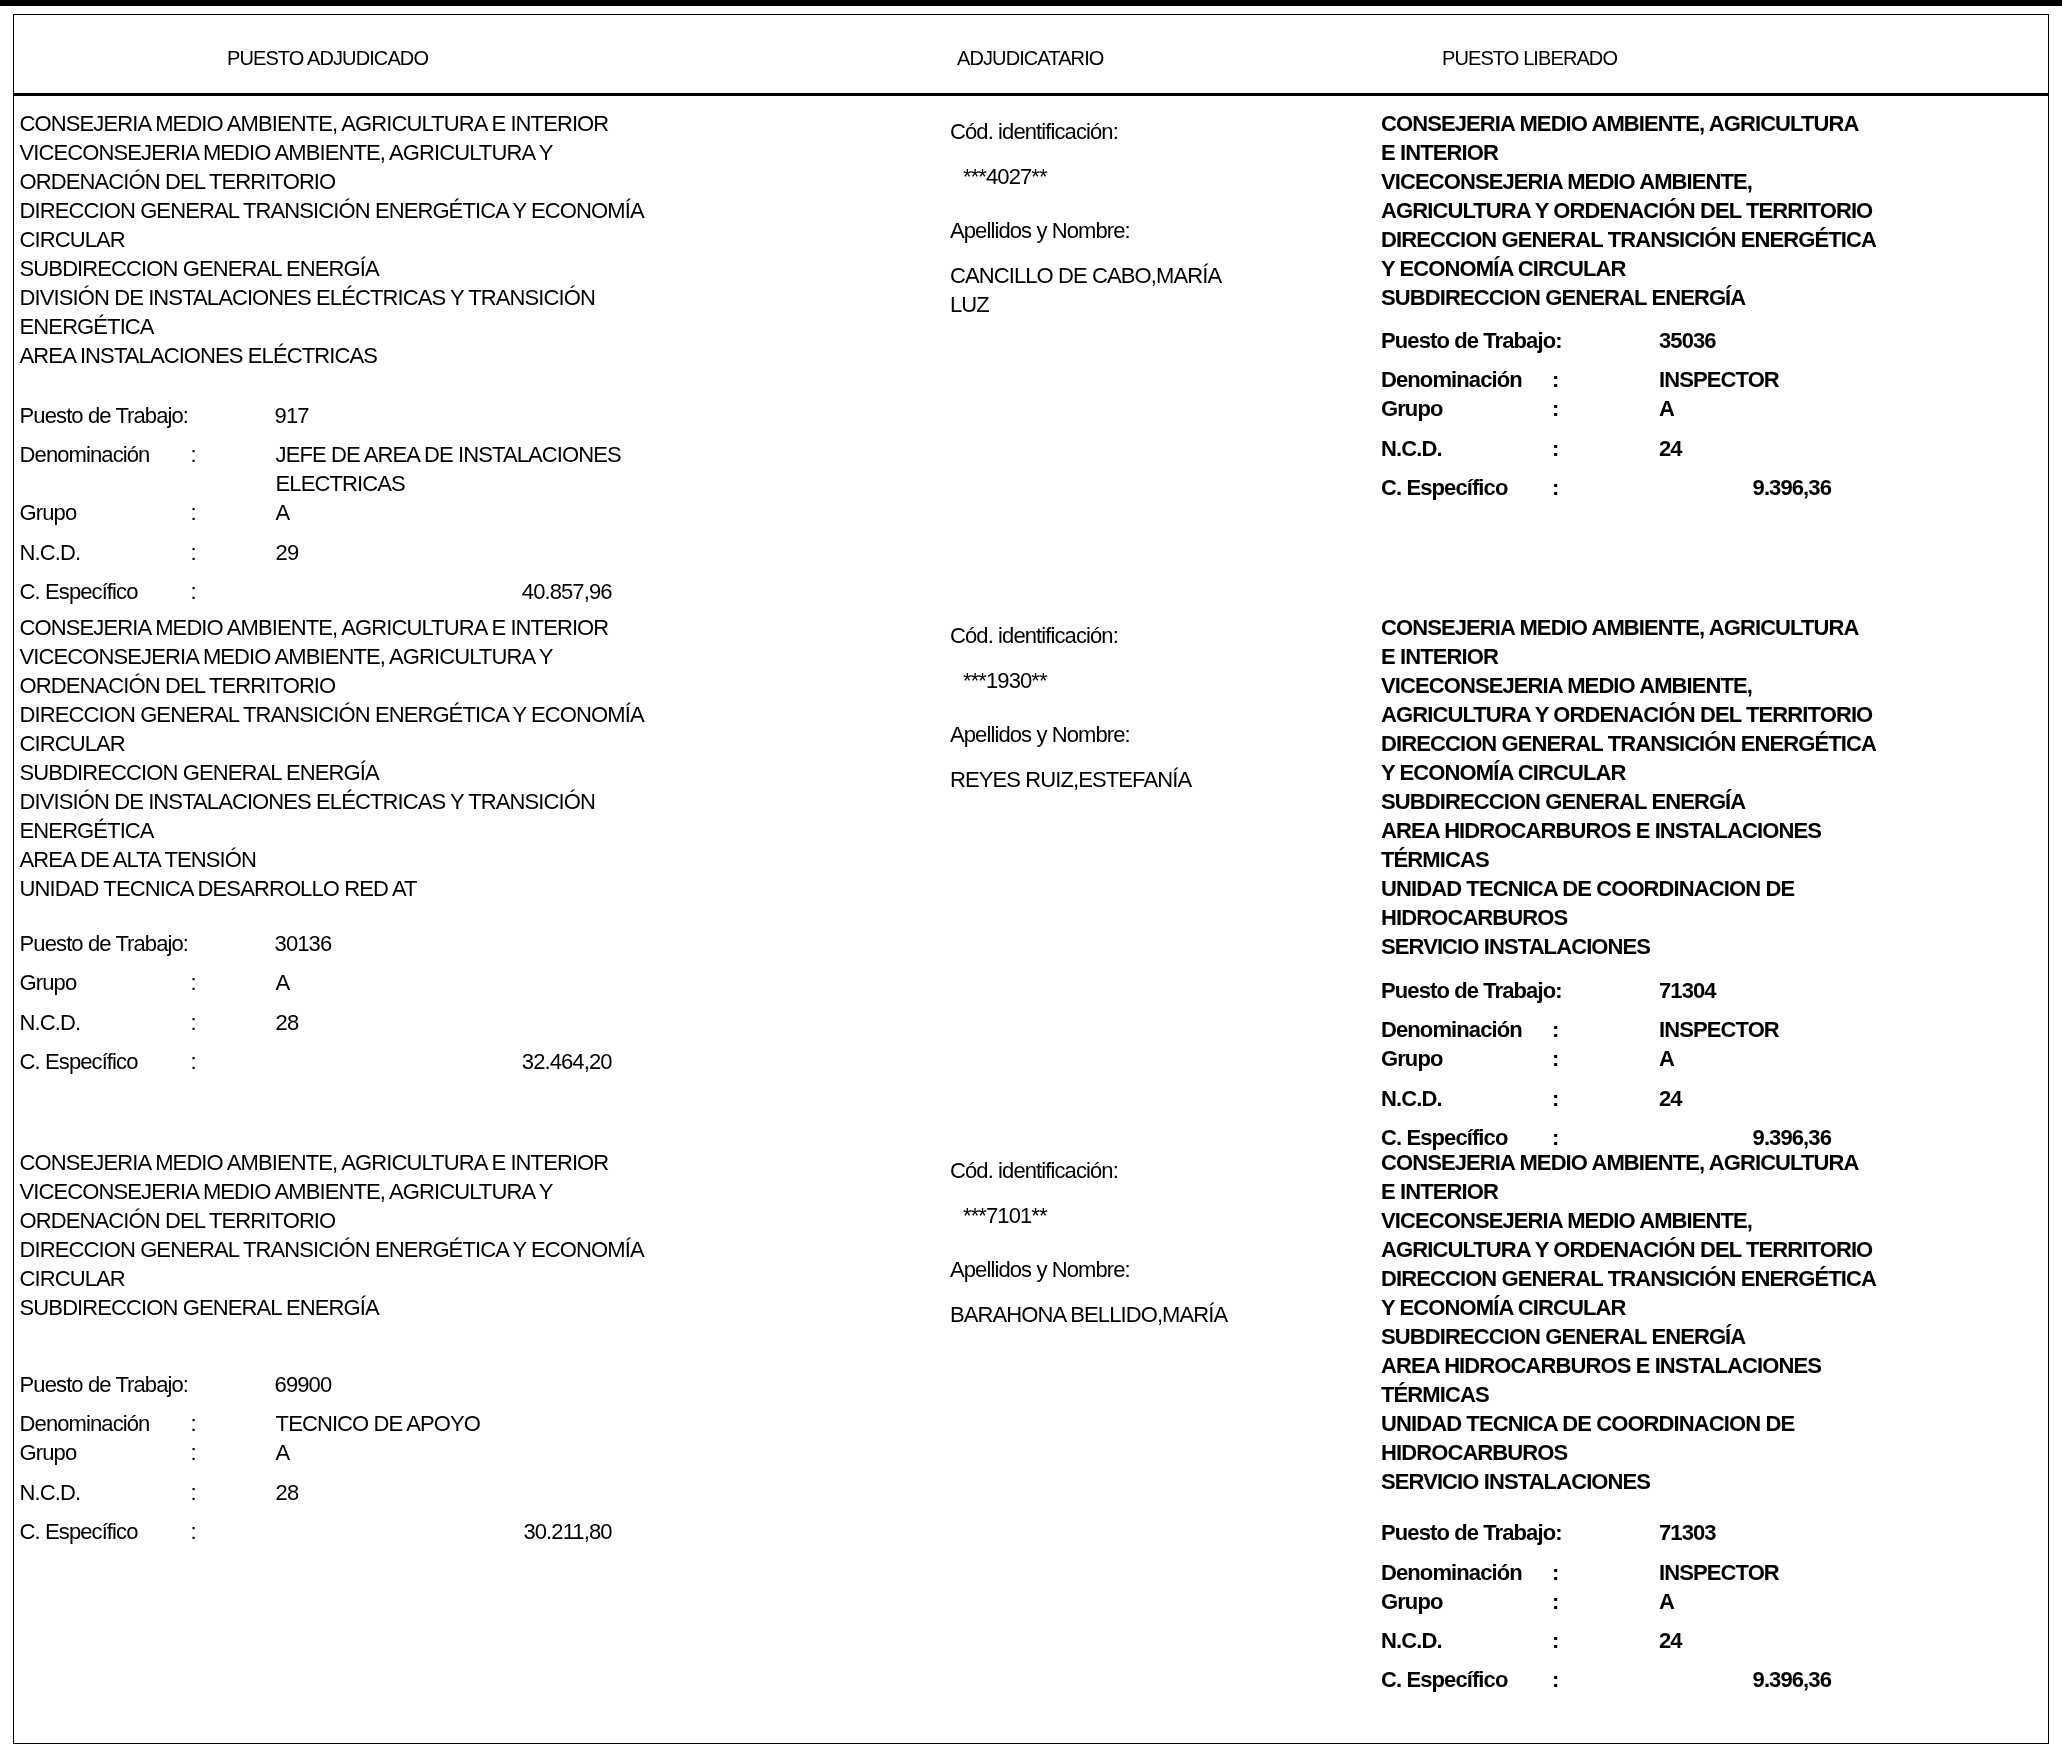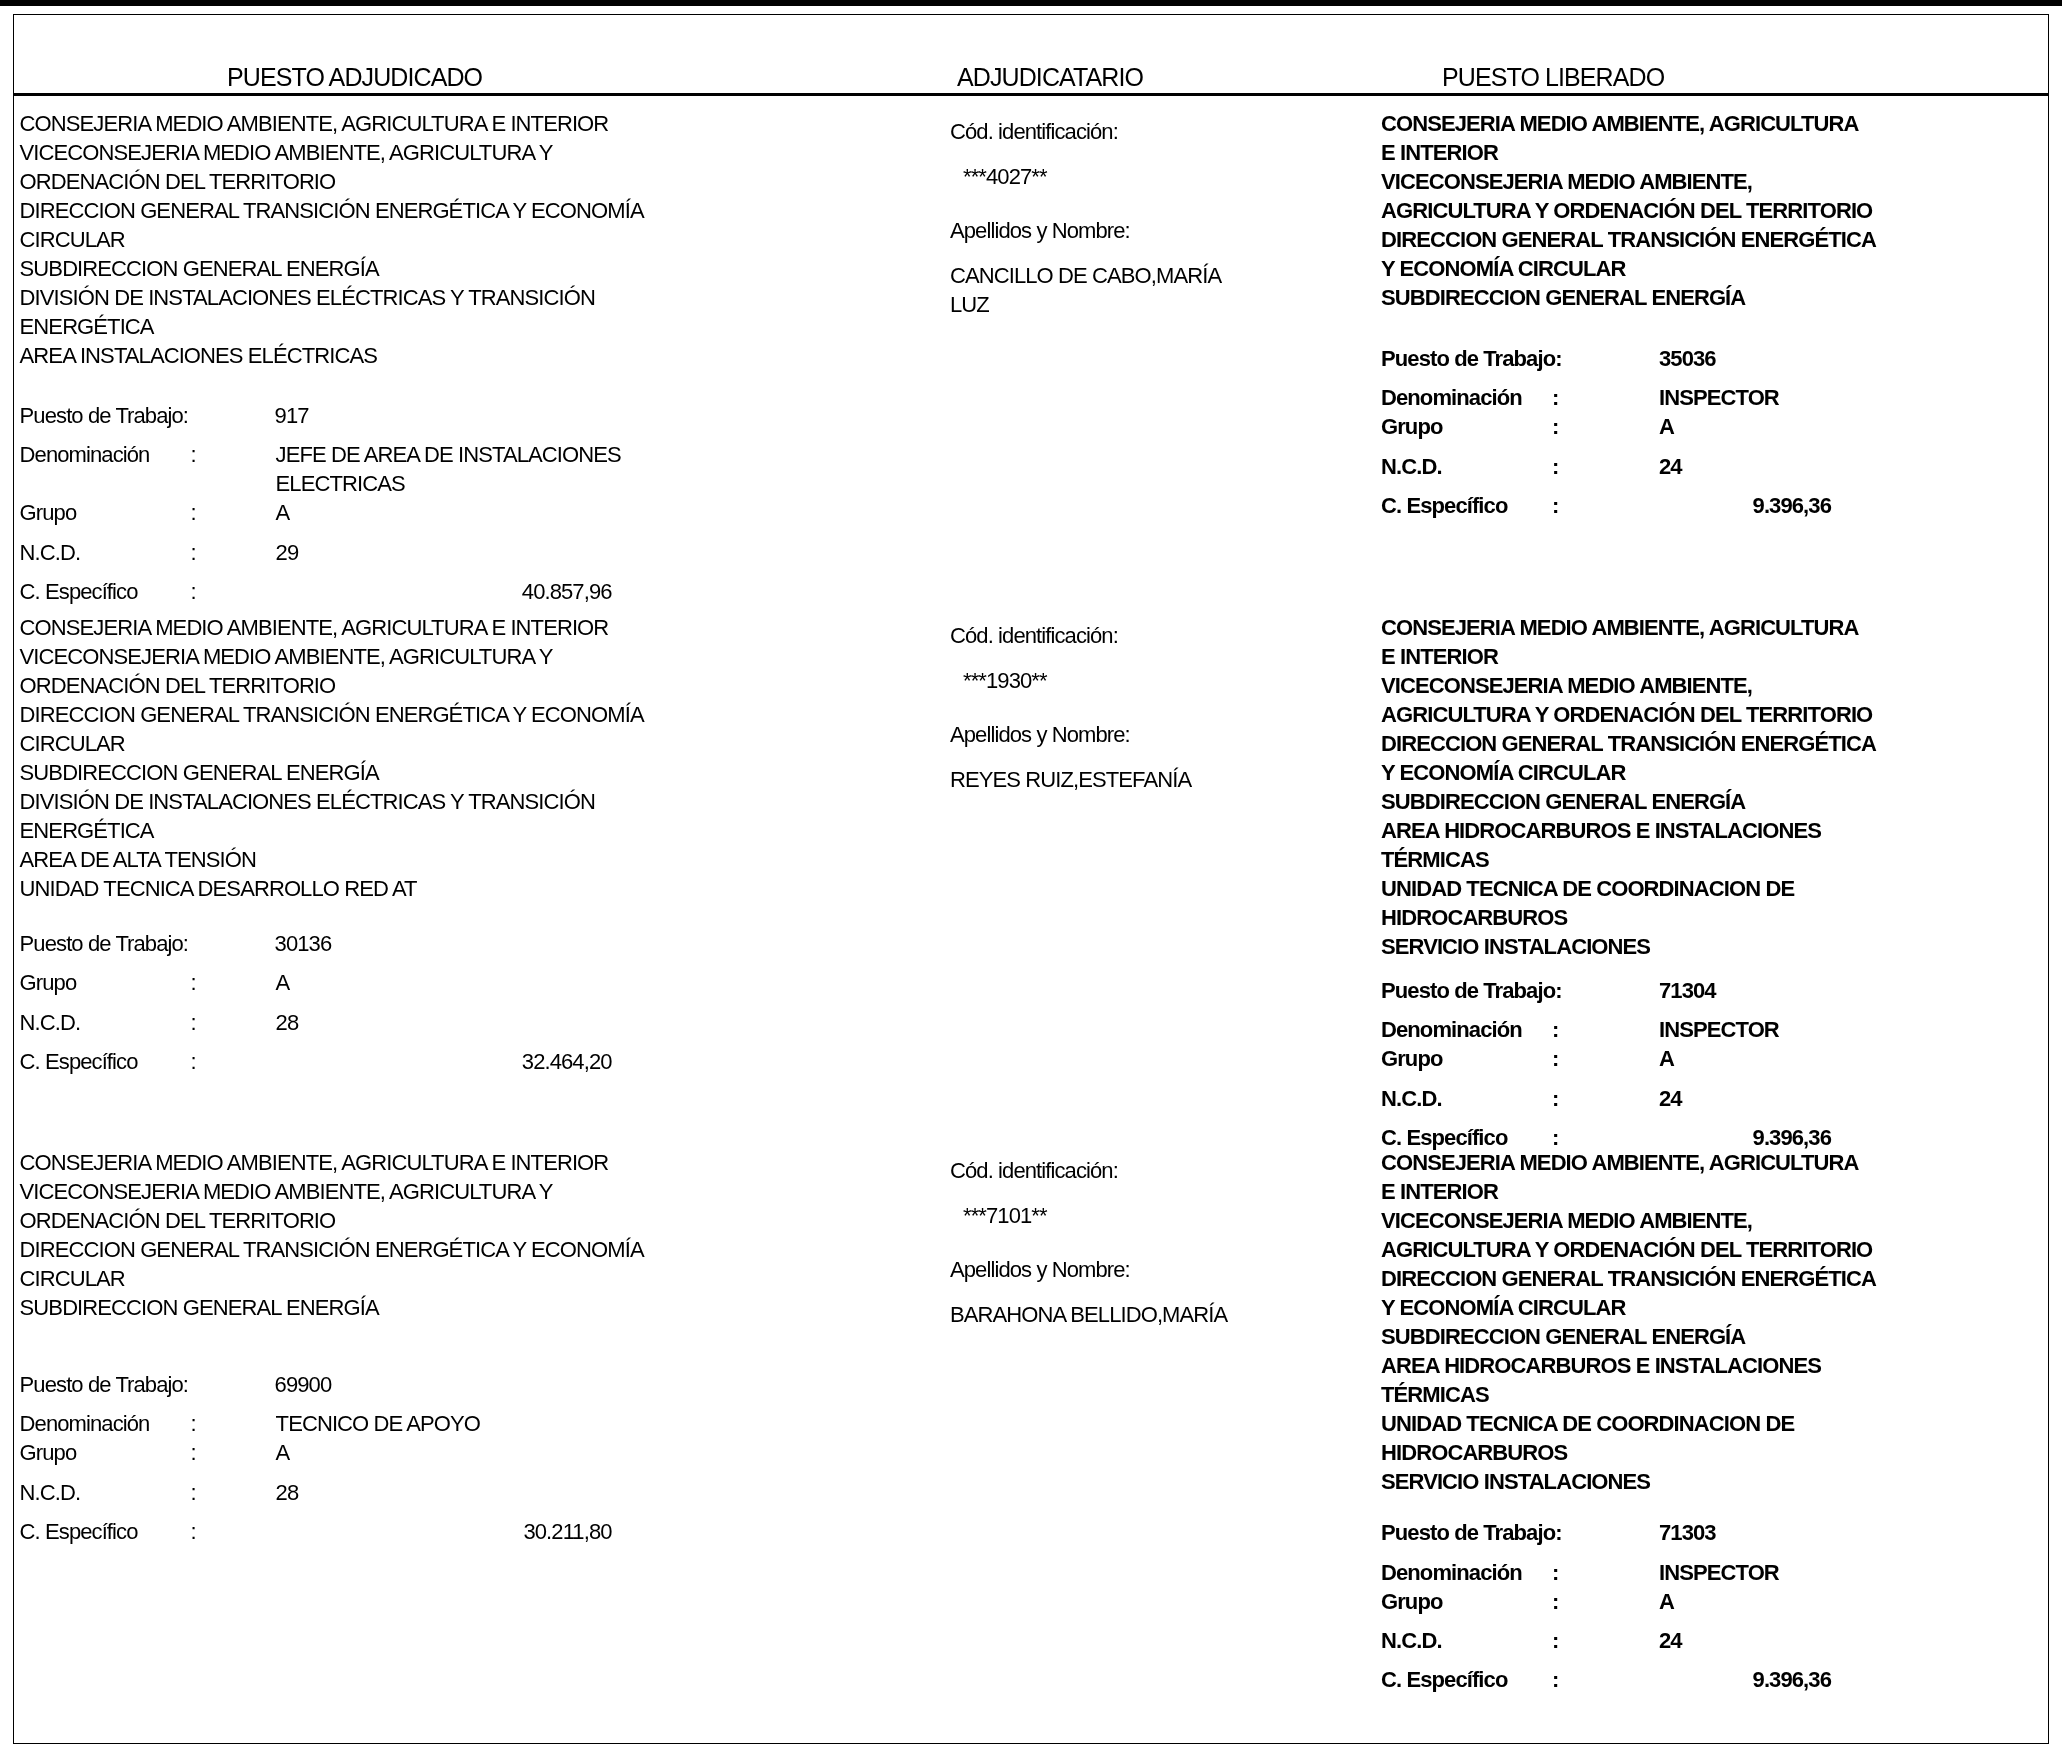--- a/index.html
+++ b/index.html
@@ -8,21 +8,21 @@
     width:2062px; height:1760px; position:relative;
     font-family:"Liberation Sans","DejaVu Sans",sans-serif;
     color:#000;
   }
   .topbar { position:absolute; top:0; left:0; width:100%; height:5.6px; background:#000; }
   .tablebox {
     position:absolute; left:13px; top:14px; width:2036px; height:1730px;
     border:1.9px solid #000; background:#fff;
   }
   .hdr { position:absolute; top:0; left:0; right:0; height:81px; border-bottom:3.7px solid #000; }
-  .hcell { position:absolute; top:48px; font-size:25px; letter-spacing:-0.9px; white-space:nowrap; }
+  .hcell { position:absolute; top:32px; font-size:20px; letter-spacing:-0.9px; white-space:nowrap; }
   .h1 { left:213px; } .h2 { left:943px; } .h3 { left:1428px; }
 
   .record { position:absolute; left:0; right:0; }
   .r1 { top:94px; } .r2 { top:598px; } .r3 { top:1133px; }
 
   .col { position:absolute; top:0; font-size:22px; letter-spacing:-0.9px; line-height:29px; }
   .col1 { left:5.6px;    width:923px; }
   .col2 { left:936px; width:424px; padding-top:8.4px; }
   .col3 { left:1367px; width:664px;font-weight:bold; }
 
@@ -95,21 +95,21 @@
 LUZ</div>
     </div>
     <div class="col col3 c3">
       <div class="org">CONSEJERIA MEDIO AMBIENTE, AGRICULTURA
 E INTERIOR
 VICECONSEJERIA MEDIO AMBIENTE,
 AGRICULTURA Y ORDENACIÓN DEL TERRITORIO
 DIRECCION GENERAL TRANSICIÓN ENERGÉTICA
 Y ECONOMÍA CIRCULAR
 SUBDIRECCION GENERAL ENERGÍA</div>
-      <div class="fields" style="margin-top:32px">
+      <div class="fields" style="margin-top:14px">
         <div class="frow">
           <span class="flabel w-puesto">Puesto de Trabajo:</span><span class="fvalue">35036</span>
         </div>
         <div class="frow tight">
           <span class="flabel w-lab">Denominación</span><span class="fcolon">:</span><span class="fvalue">INSPECTOR</span>
         </div>
         <div class="frow">
           <span class="flabel w-lab">Grupo</span><span class="fcolon">:</span><span class="fvalue">A</span>
         </div>
         <div class="frow">

